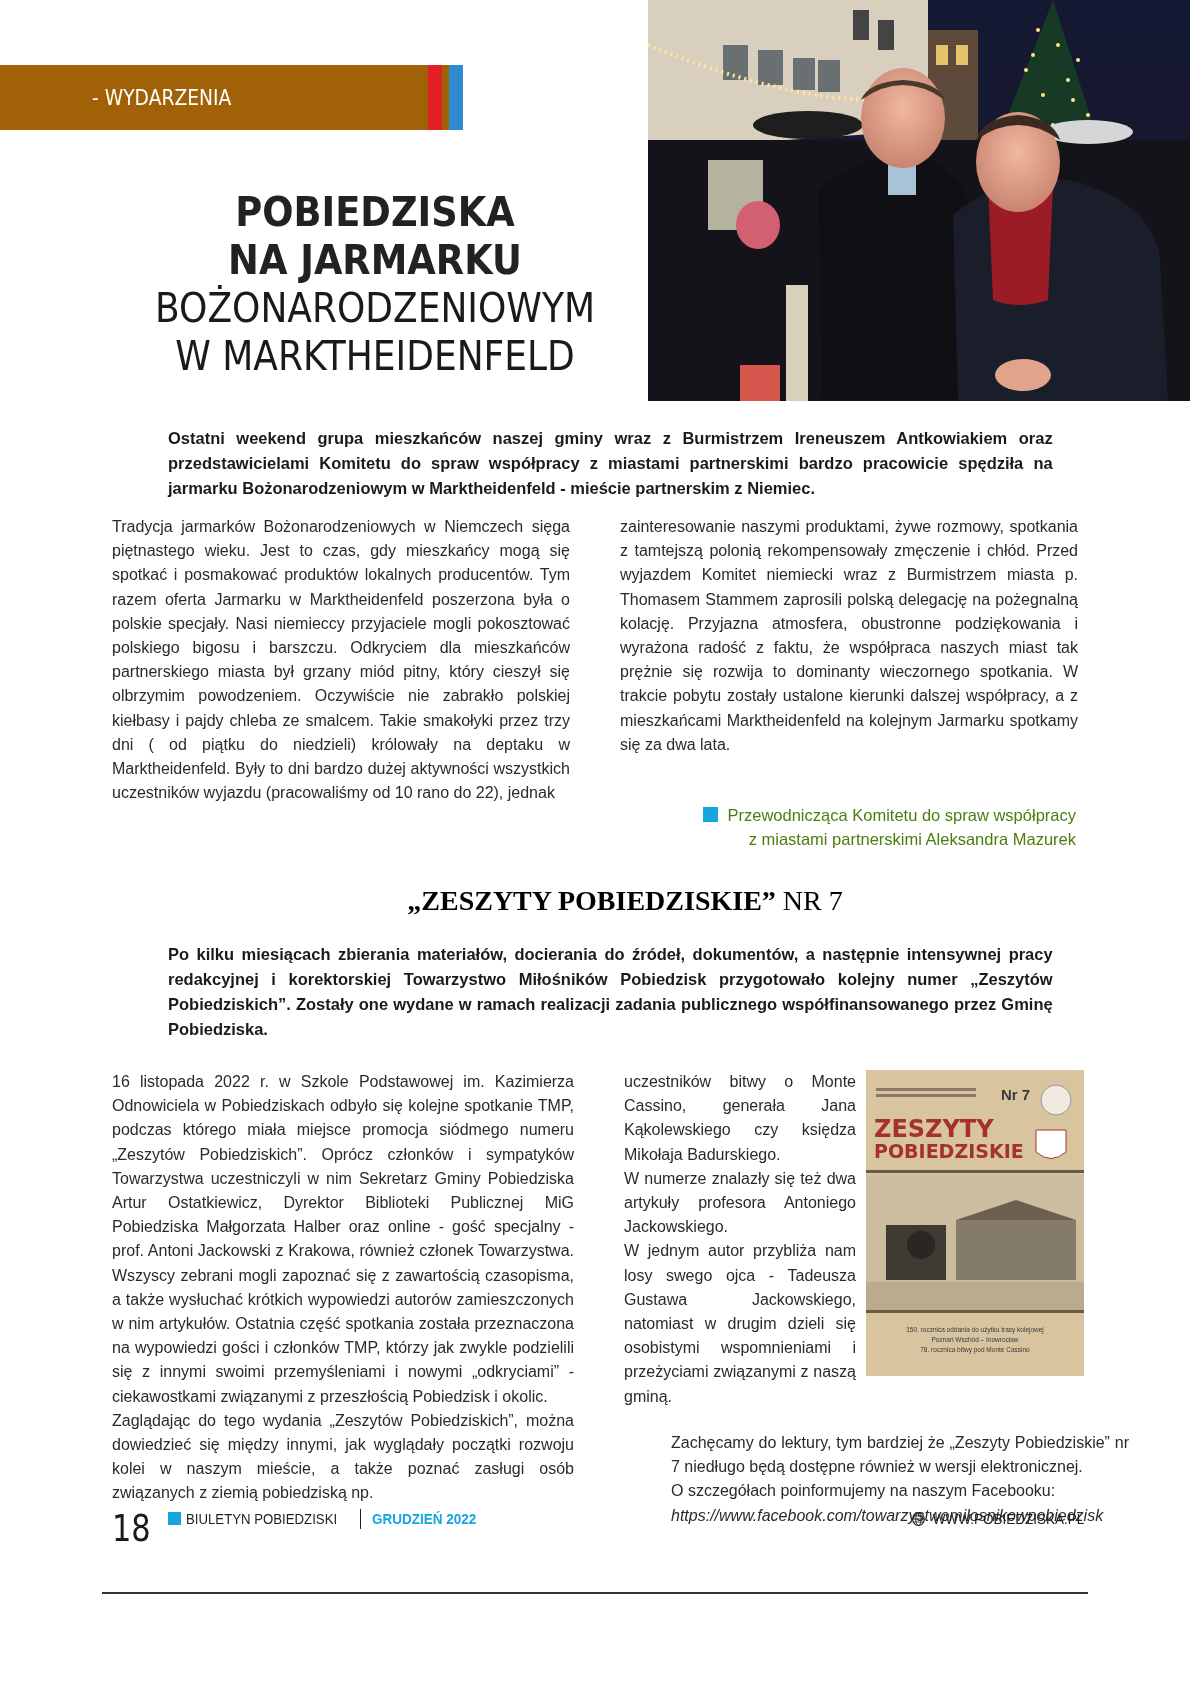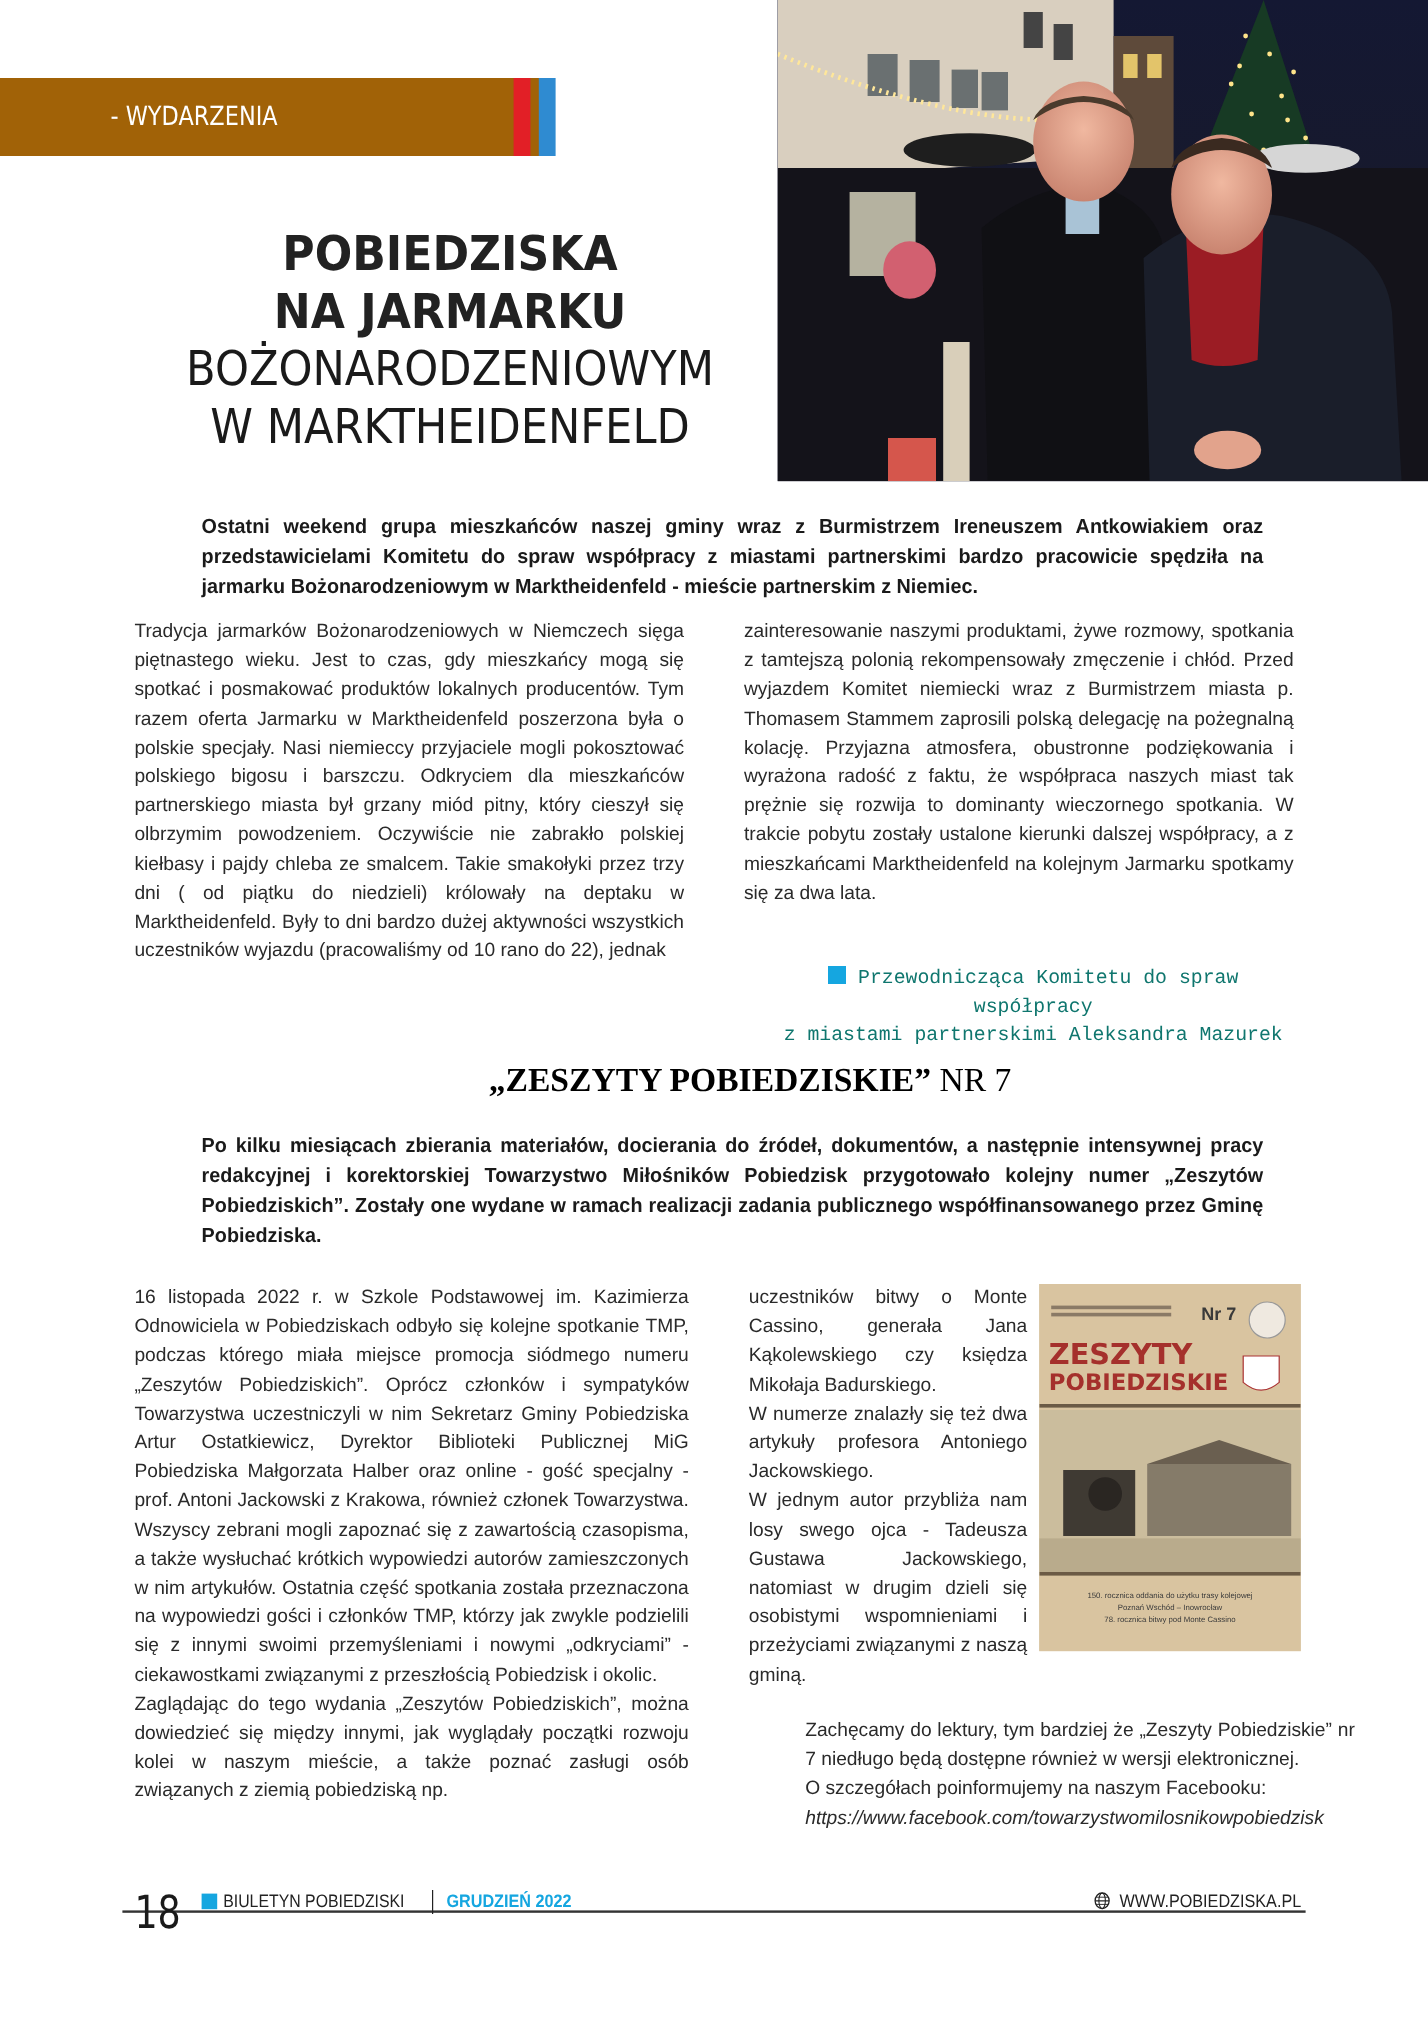--- a/index.html
+++ b/index.html
@@ -16,33 +16,33 @@
     .t-bold { font-weight: bold; font-size: 40px; transform: scaleX(0.92); }
     .t-light { font-weight: normal; font-size: 40px; transform: scaleX(0.9); color: #1a1a1a; }
 
     .photo { position: absolute; left: 648px; top: 0; width: 542px; height: 401px; overflow: hidden; background: #1a1a2e; }
 
     .lead { position: absolute; left: 168px; width: 912px; font-weight: bold; font-size: 17px; line-height: 25px; text-align: justify; color: #1a1a1a; transform: scaleX(0.97); transform-origin: left; }
 
     .col { position: absolute; font-size: 16px; line-height: 24.2px; text-align: justify; color: #2a2a2a; }
     .col p { margin: 0; }
 
-    .signature { position: absolute; left: 646px; top: 803px; font-size: 16.5px; line-height: 24px; color: #0f766e; text-align: center; width: 430px; font-family: Liberation Mono, monospace; }
+    .signature { position: absolute; left: 646px; top: 803px; font-size: 16.5px; line-height: 24px; color: #4d7c0f; text-align: right; width: 430px; }
     .sig-box { display: inline-block; width: 15px; height: 15px; background: #15a6e0; margin-right: 10px; vertical-align: -1px; }
 
     .title2 { position: absolute; left: 160px; width: 930px; top: 885px; text-align: center; font-family: Liberation Serif, serif; font-size: 28px; color: #000000; }
     .title2 .b { font-weight: bold; }
     .title2 .l { font-weight: normal; }
 
     .cover { position: absolute; left: 866px; top: 1070px; width: 218px; height: 306px; background: #d8c39f; overflow: hidden; }
 
     .url-line { font-style: italic; }
 
     .footer-line { position: absolute; left: 102px; top: 1592px; width: 986px; height: 2px; background: #333; }
-    .footer { position: absolute; left: 102px; top: 1572px; width: 986px; height: 40px; }
+    .footer { position: absolute; left: 102px; top: 1506px; width: 986px; height: 40px; }
     .page-num { position: absolute; left: 10px; top: 0; font-size: 38px; color: #1a1a1a; font-family: "DejaVu Sans", sans-serif; transform: scaleX(0.8); transform-origin: left; }
     .f-square { position: absolute; left: 66px; top: 6px; width: 13px; height: 13px; background: #15a6e0; }
     .f-pub { position: absolute; left: 84px; top: 4px; font-size: 15px; color: #222; transform: scaleX(0.88); transform-origin: left; }
     .f-sep { position: absolute; left: 258px; top: 3px; width: 1px; height: 20px; background: #222; }
     .f-date { position: absolute; left: 270px; top: 4px; font-size: 15px; font-weight: bold; color: #15a6e0; transform: scaleX(0.9); transform-origin: left; }
     .f-web { position: absolute; right: 4px; top: 4px; font-size: 15px; color: #222; transform: scaleX(0.9); transform-origin: right; }
     .f-globe { display: inline-block; vertical-align: -3px; margin-right: 8px; }
   </style>
 </head>
 <body>

